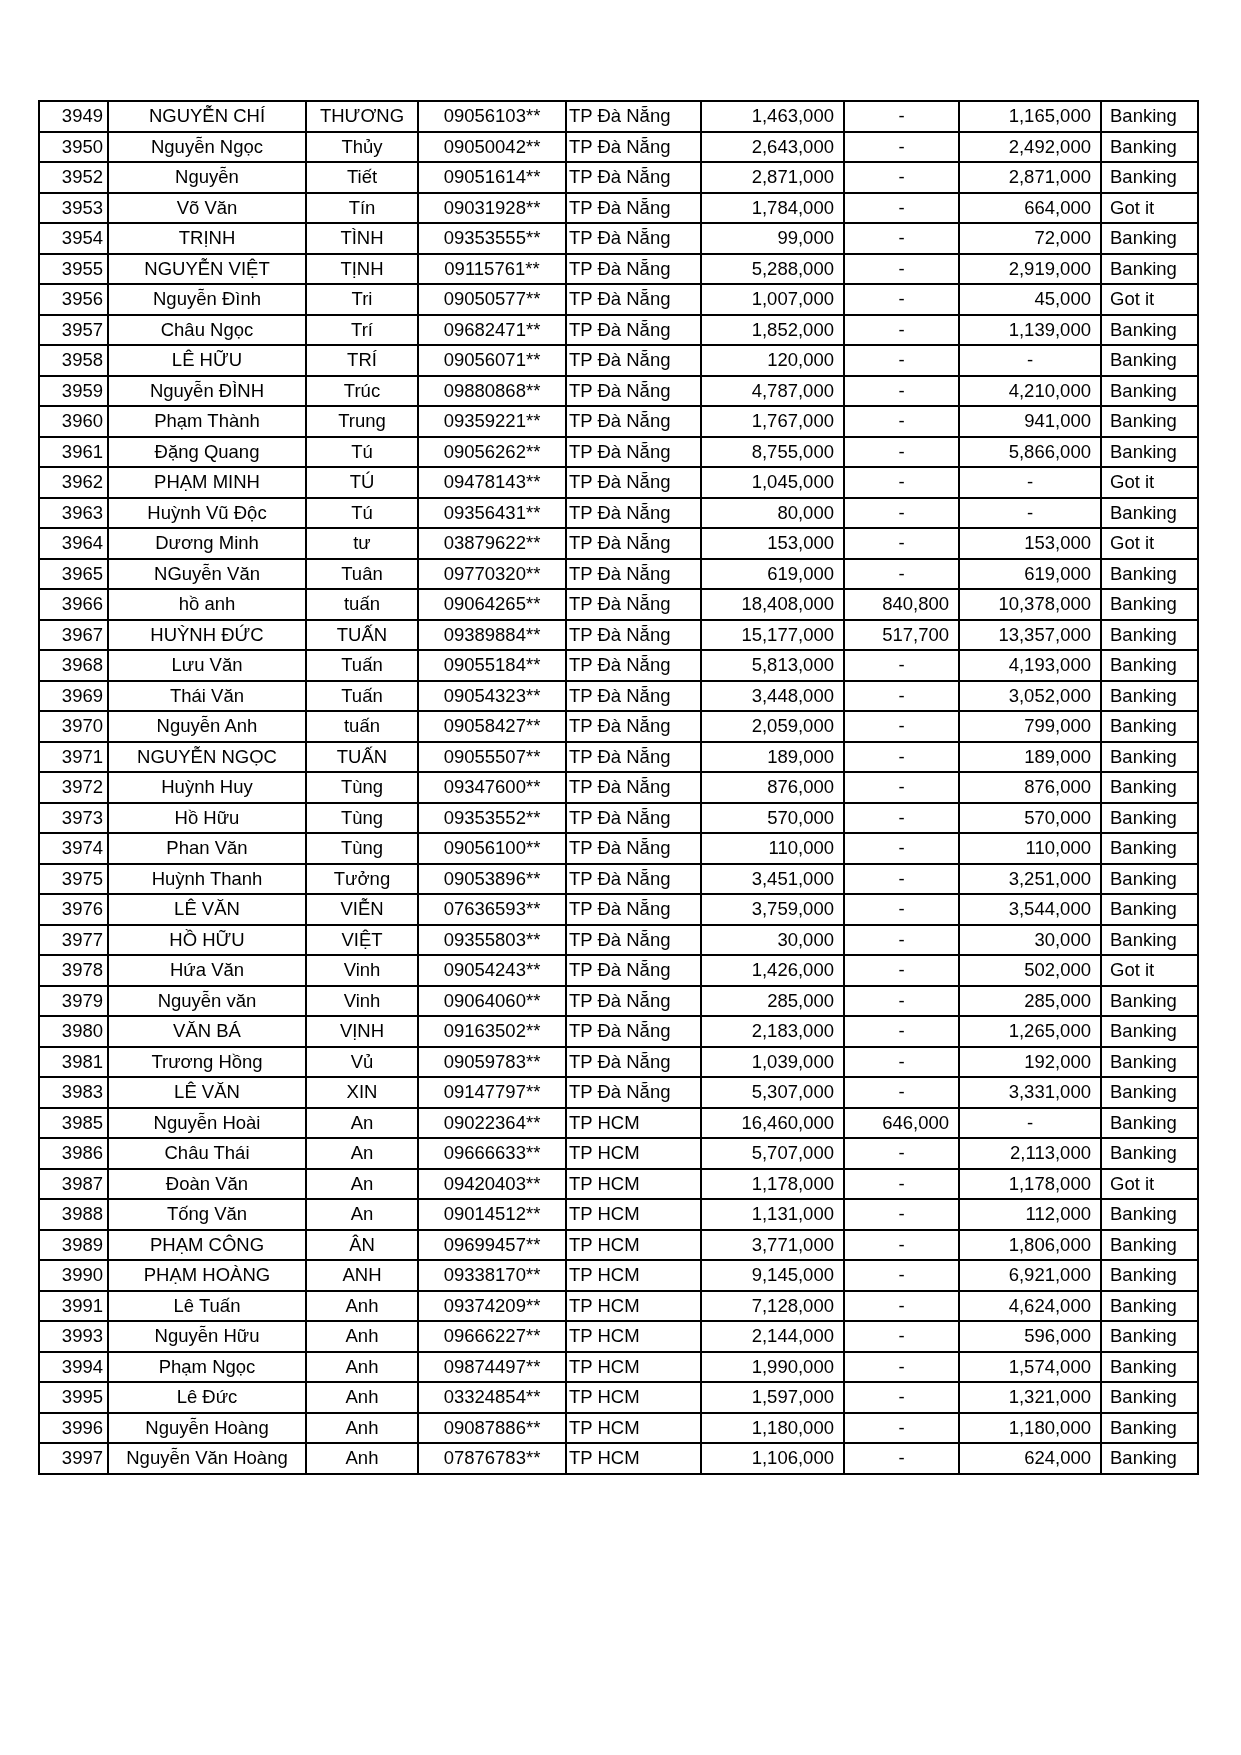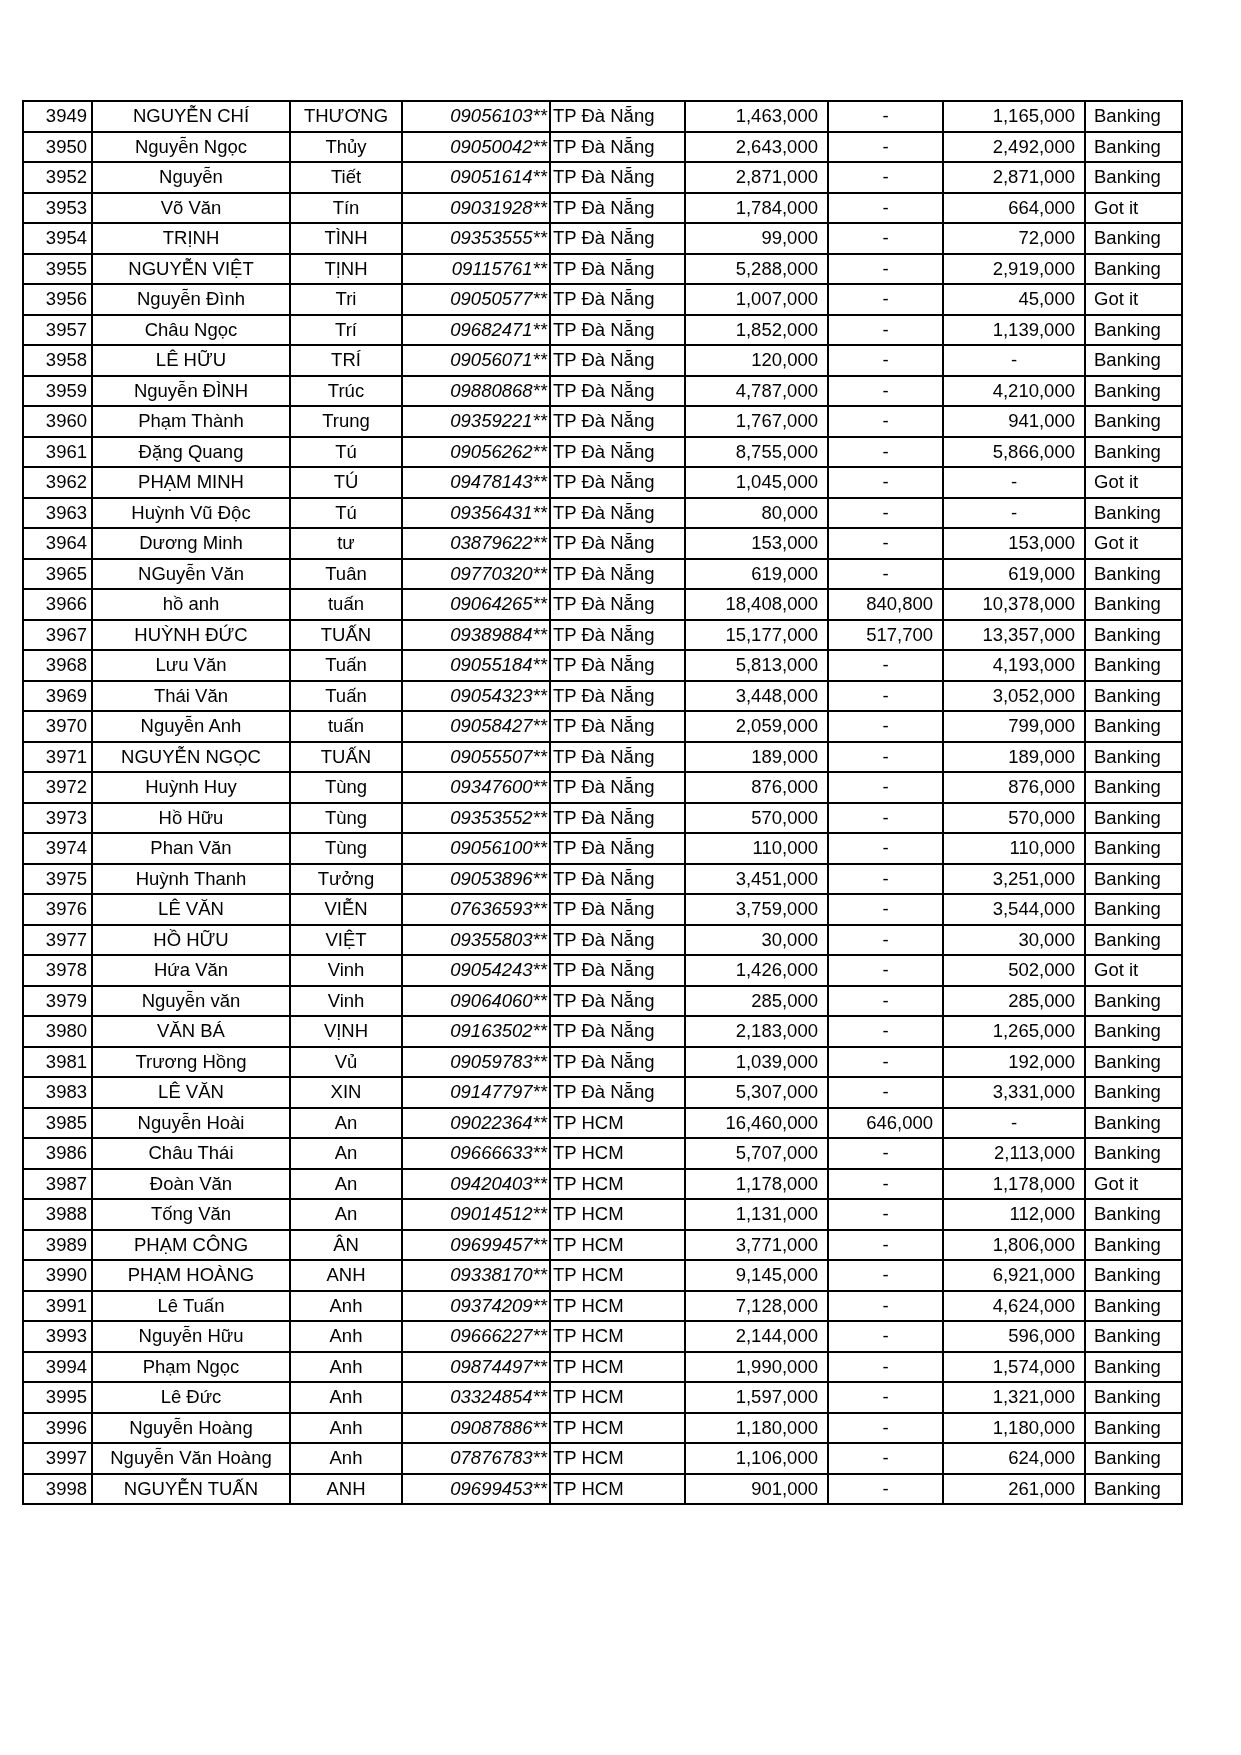--- a/index.html
+++ b/index.html
@@ -9,41 +9,41 @@
   }
   body {
     width: 1241px;
     height: 1755px;
     position: relative;
     font-family: "Liberation Sans", "DejaVu Sans", sans-serif;
     color: #000000;
   }
   .sheet-table {
     position: absolute;
-    left: 22px;
+    left: 38px;
     top: 100px;
     border-collapse: collapse;
     table-layout: fixed;
   }
   .sheet-table td {
     border: 2px solid #000000;
     height: 30.5px;
     box-sizing: border-box;
     font-size: 18.5px;
     line-height: 1;
     padding: 0 2px;
     white-space: nowrap;
     overflow: hidden;
     vertical-align: middle;
     background: #ffffff;
   }
   td.c-id     { text-align: right;  padding-right: 4px; }
   td.c-first  { text-align: center; }
   td.c-last   { text-align: center; }
-  td.c-phone  { text-align: right; font-style: italic; }
+  td.c-phone  { text-align: center; }
   td.c-city   { text-align: left; }
   td.c-num    { text-align: right;  padding-right: 9px; }
   td.c-num.dash { text-align: center; padding-right: 2px; }
   td.c-status { text-align: left;   padding-left: 8px; border-radius: 10px; }
 </style>
 </head>
 <body>
 
 <table class="sheet-table">
   <colgroup>
@@ -546,25 +546,14 @@
         <td class="c-id">3997</td>
         <td class="c-first">Nguyễn Văn Hoàng</td>
         <td class="c-last">Anh</td>
         <td class="c-phone">07876783**</td>
         <td class="c-city">TP HCM</td>
         <td class="c-num">1,106,000</td>
         <td class="c-num dash">-</td>
         <td class="c-num">624,000</td>
         <td class="c-status">Banking</td>
       </tr>
-      <tr>
-        <td class="c-id">3998</td>
-        <td class="c-first">NGUYỄN TUẤN</td>
-        <td class="c-last">ANH</td>
-        <td class="c-phone">09699453**</td>
-        <td class="c-city">TP HCM</td>
-        <td class="c-num">901,000</td>
-        <td class="c-num dash">-</td>
-        <td class="c-num">261,000</td>
-        <td class="c-status">Banking</td>
-      </tr>
     </tbody>
 </table>
 
 </body></html>

